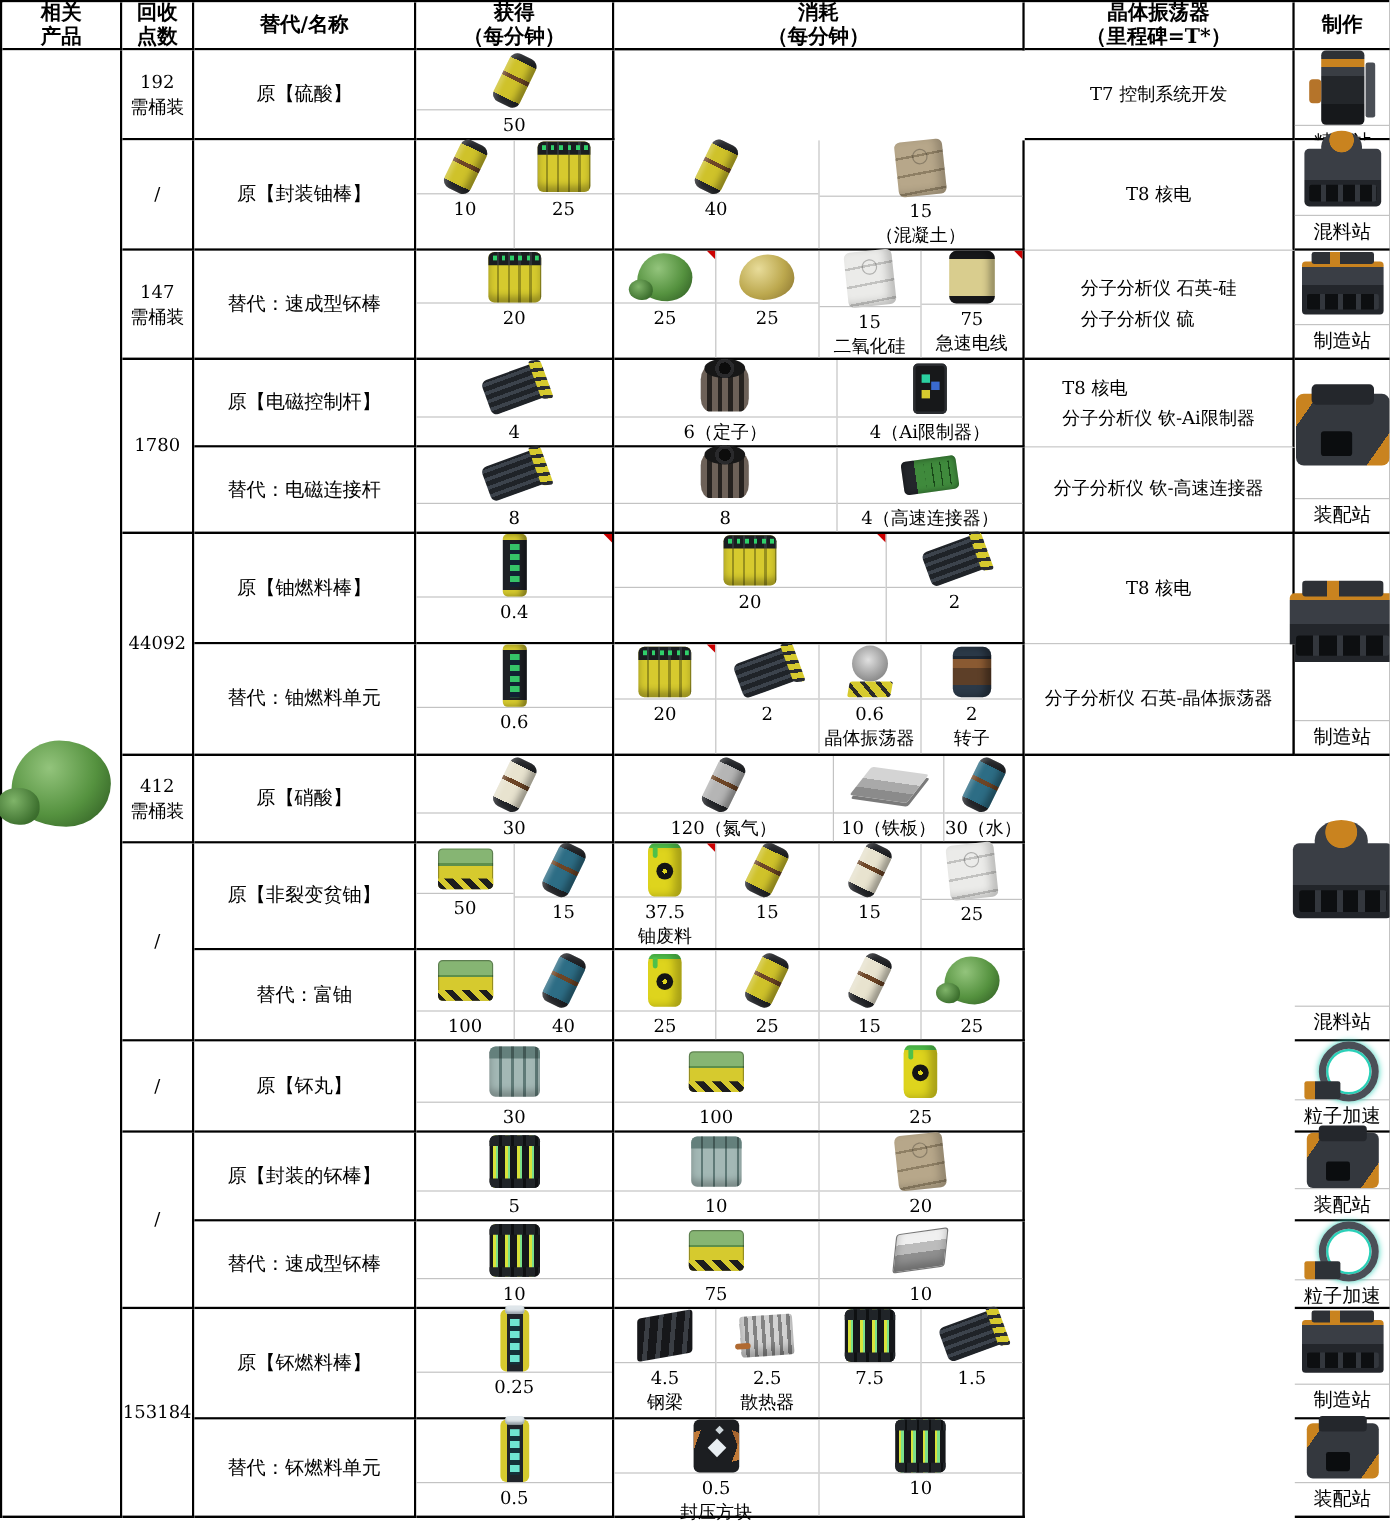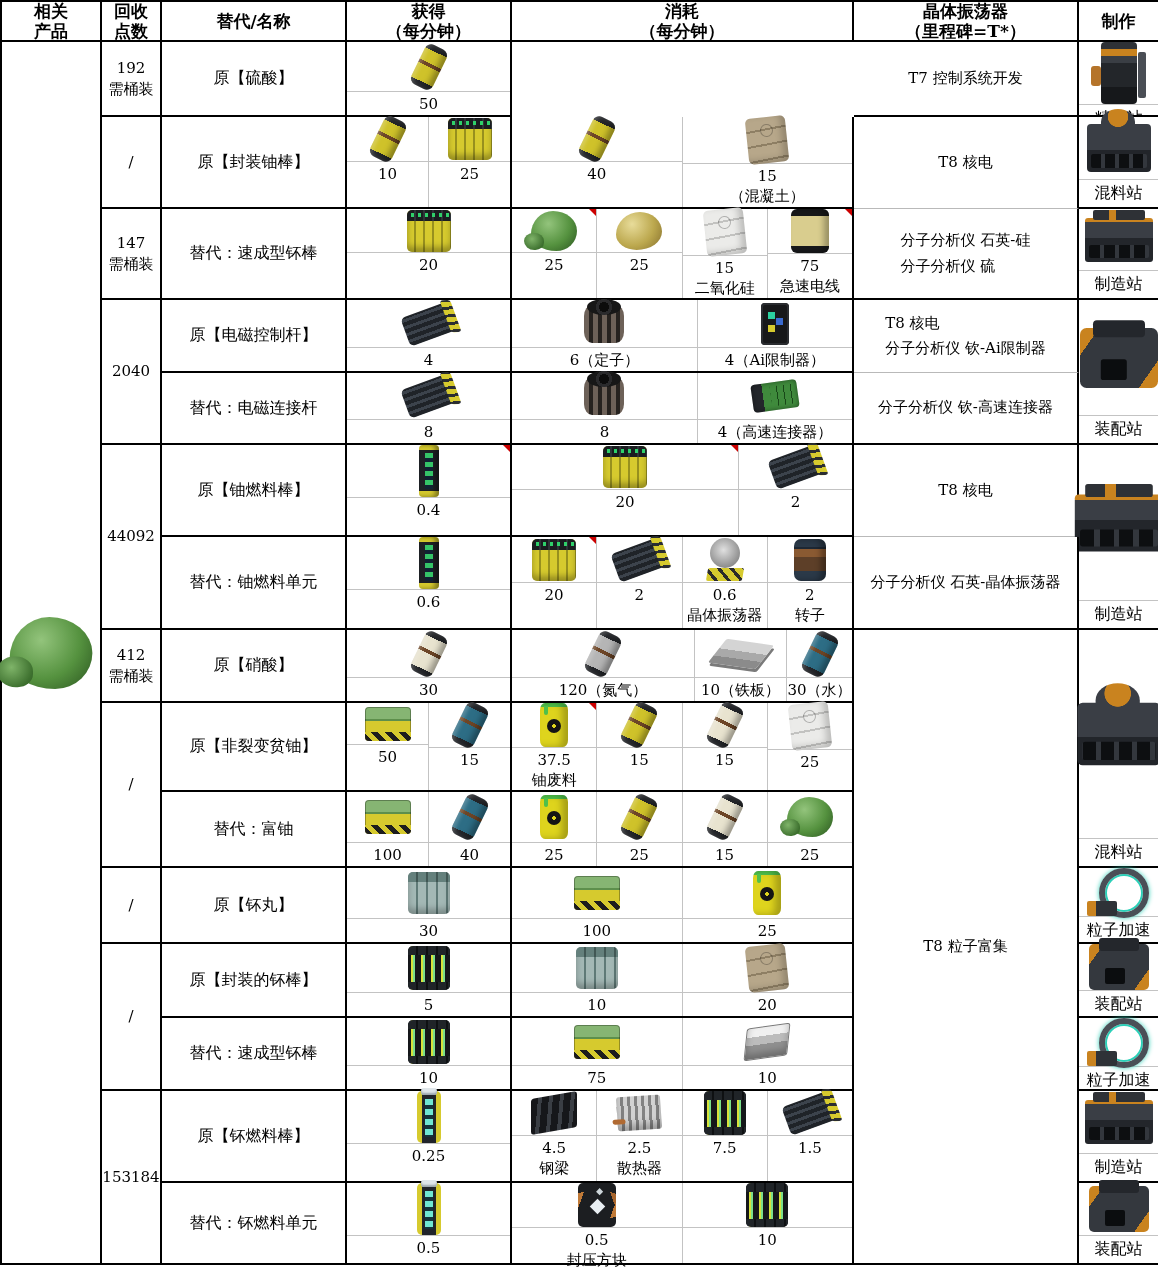--- a/index.html
+++ b/index.html
@@ -258,21 +258,21 @@
   </div>
   <div class="c tech" style="grid-area:4/6/5/7">分子分析仪 石英-硅
 分子分析仪 硫</div>
   <div class="c craft" style="grid-area:4/7/5/8">
     <div class="mico">
           <span class="itm" data-icon="manufacturer"></span>
         </div>
     <div class="mlab">制造站</div>
   </div>
 
-  <div class="c pts" style="grid-area:5/2/7/3">2040</div>
+  <div class="c pts" style="grid-area:5/2/7/3">1780</div>
   <div class="c nm" style="grid-area:5/3/6/4">原【电磁控制杆】</div>
   <div class="c it" style="grid-area:5/4/6/5">
     <div class="sub">
           <span class="itm" data-icon="dark-rod-bundle"></span>
           <div class="num">4</div>
         </div>
   </div>
   <div class="c it" style="grid-area:5/5/6/6">
     <div class="sub" style="flex:1.2">
           <span class="itm" data-icon="stator"></span>
@@ -383,21 +383,20 @@
         </div>
     <div class="sub" style="flex:1.4">
           <span class="itm" data-icon="iron-plate"></span>
           <div class="num">10（铁板）</div>
         </div>
     <div class="sub">
           <span class="itm" data-icon="canister-blue"></span>
           <div class="num">30（水）</div>
         </div>
   </div>
-  <div class="c tech" style="grid-area:9/6/17/7">T8 粒子富集</div>
   <div class="c craft lg" style="grid-area:9/7/12/8">
     <div class="mico">
           <span class="itm" data-icon="blender"></span>
         </div>
     <div class="mlab">混料站</div>
   </div>
 
   <div class="c pts" style="grid-area:10/2/12/3">/</div>
   <div class="c nm" style="grid-area:10/3/11/4">原【非裂变贫铀】</div>
   <div class="c it tall" style="grid-area:10/4/11/5">

